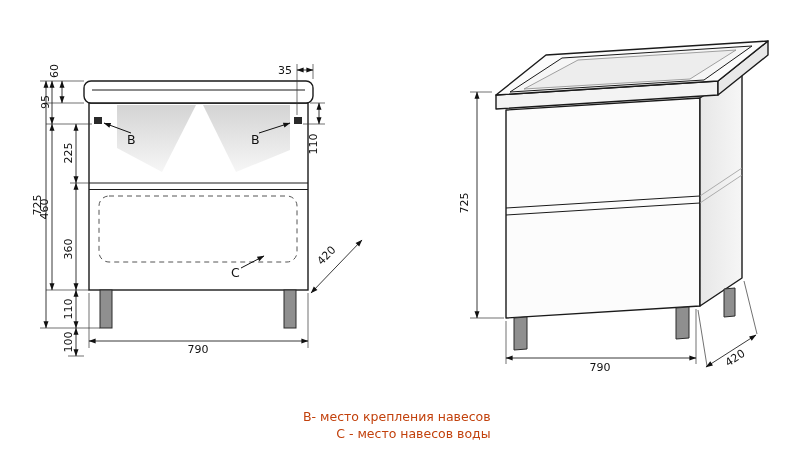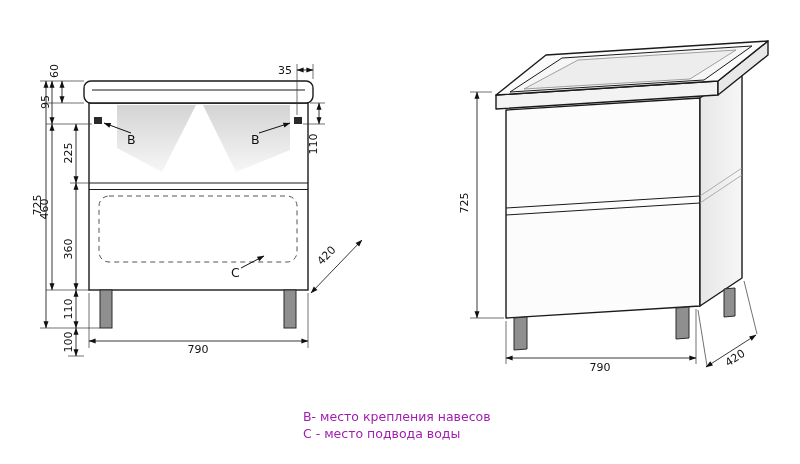--- a/index.html
+++ b/index.html
@@ -8,21 +8,21 @@
   svg{position:absolute;left:0;top:0;}
   svg text{font-family:"DejaVu Sans",sans-serif;font-size:11px;fill:#111;}
   svg text.lbl{font-size:12.5px;}
   .outline{fill:#ffffff;stroke:#1a1a1a;stroke-width:1.4;}
   .thin{stroke:#1a1a1a;stroke-width:1;}
   .ext{stroke:#333;stroke-width:0.7;}
   .dim{stroke:#222;stroke-width:0.9;fill:none;}
   .leader{stroke:#111;stroke-width:1;fill:none;}
   .face{stroke:#1a1a1a;stroke-width:1.4;stroke-linejoin:round;}
   .faceThin{stroke:#1a1a1a;stroke-width:1;stroke-linejoin:round;}
-  .legend{position:absolute;left:303px;top:408px;font-size:12.5px;color:#a21caf;line-height:17px;white-space:nowrap;}
+  .legend{position:absolute;left:303px;top:408px;font-size:12.5px;color:#c2410c;line-height:17px;white-space:nowrap;text-align:right;}
 </style>
 </head>
 <body>
 
 <div class="canvas">
 <svg width="800" height="464" viewBox="0 0 800 464">
   <defs>
     <marker id="ah" viewBox="0 0 10 10" refX="9.5" refY="5" markerWidth="9" markerHeight="7" orient="auto-start-reverse" markerUnits="userSpaceOnUse">
       <path d="M0 1.4 L10 5 L0 8.6 Z" fill="#111"></path>
     </marker>
@@ -155,15 +155,15 @@
       <text x="600" y="371" text-anchor="middle">790</text>
 
       <line class="dim" x1="706" y1="367" x2="756" y2="335" marker-start="url(#ah)" marker-end="url(#ah)"></line>
       <text transform="rotate(-33 737 361)" x="737" y="361" text-anchor="middle">420</text>
     </g>
   </g>
 </svg>
 
 <div class="legend">
   <div>B- место крепления навесов</div>
-  <div>C - место подвода воды</div>
+  <div>C - место навесов воды</div>
 </div>
 </div>
 
 </body></html>

